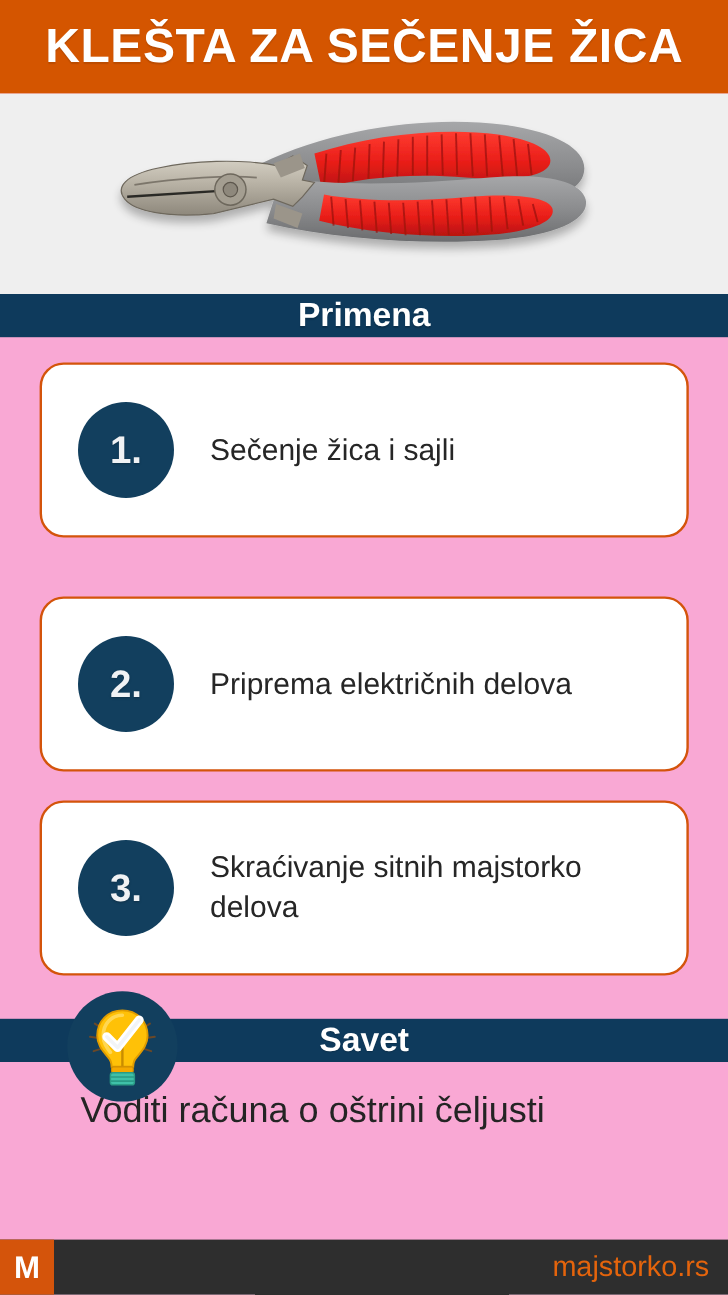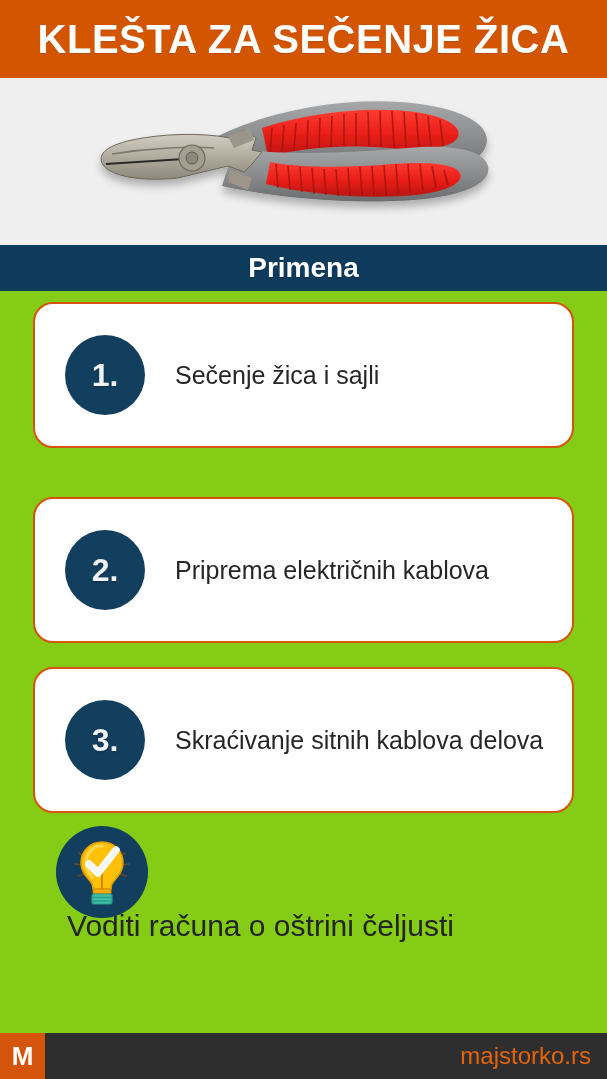--- a/index.html
+++ b/index.html
@@ -2,21 +2,21 @@
 <html><head>
 <meta charset="utf-8">
 <style>
   * { margin:0; padding:0; box-sizing:border-box; }
   html, body {
     width:607px; height:1079px;
     background:#efefef;
     font-family:"Liberation Sans", sans-serif;
     overflow:hidden;
   }
-  .page { position:relative; width:607px; height:1079px; background:#84cc16; }
+  .page { position:relative; width:607px; height:1079px; background:#f9a8d4; }
 
   
   .header {
     position:absolute; left:0; top:0; width:607px; height:78px;
     background:#d45500;
     display:flex; align-items:center; justify-content:center;
   }
   .header-title {
     color:#ffffff;
     font-size:40px;
@@ -29,21 +29,21 @@
 
   
   .hero {
     position:absolute; left:0; top:78px; width:607px; height:167px;
     background:#efefef; overflow:hidden;
   }
   .hero svg { position:absolute; left:0; top:0; }
 
   
   .section-band {
-    position:absolute; left:0; width:607px; height:46px;
+    position:absolute; left:0; width:607px; height:36px;
     background:#0e3a5c;
     display:flex; align-items:center; justify-content:center;
   }
   .band-primena { top:245px; }
   .band-savet   { top:849px; }
   .section-band-title {
     color:#ffffff; font-size:28px; font-weight:bold; line-height:1;
     text-shadow:0 1px 1px rgba(0,0,0,0.18);
   }
 
@@ -224,30 +224,33 @@
 
   <div class="cards">
 
     <div class="card card-1">
       <div class="badge">1.</div>
       <div class="card-text">Sečenje žica i sajli</div>
     </div>
 
     <div class="card card-2">
       <div class="badge">2.</div>
-      <div class="card-text">Priprema električnih kablova</div>
+      <div class="card-text">Priprema električnih delova</div>
     </div>
 
     <div class="card card-3">
       <div class="badge">3.</div>
-      <div class="card-text">Skraćivanje sitnih kablova delova</div>
+      <div class="card-text">Skraćivanje sitnih majstorko delova</div>
     </div>
 
   </div>
 
+  <div class="section-band band-savet">
+    <div class="section-band-title">Savet</div>
+  </div>
 
   <div class="savet-bulb-wrap">
     <svg width="62" height="70" viewBox="0 0 62 70">
 
       <g stroke="#7a4a1e" stroke-width="1.6" stroke-linecap="round" opacity="0.85">
         <line x1="8" y1="16" x2="14" y2="20"></line>
         <line x1="4" y1="27" x2="11" y2="28"></line>
         <line x1="7" y1="39" x2="13" y2="37"></line>
         <line x1="54" y1="16" x2="48" y2="20"></line>
         <line x1="58" y1="27" x2="51" y2="28"></line>

